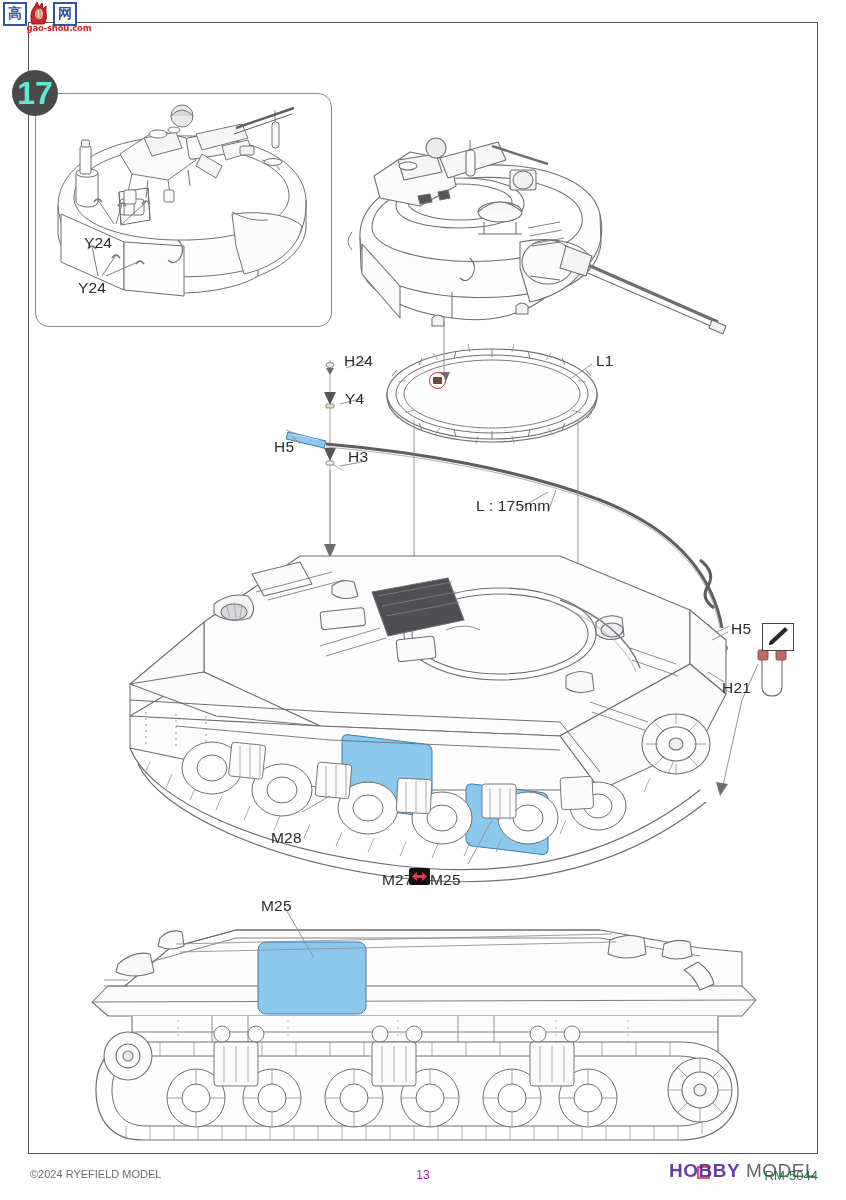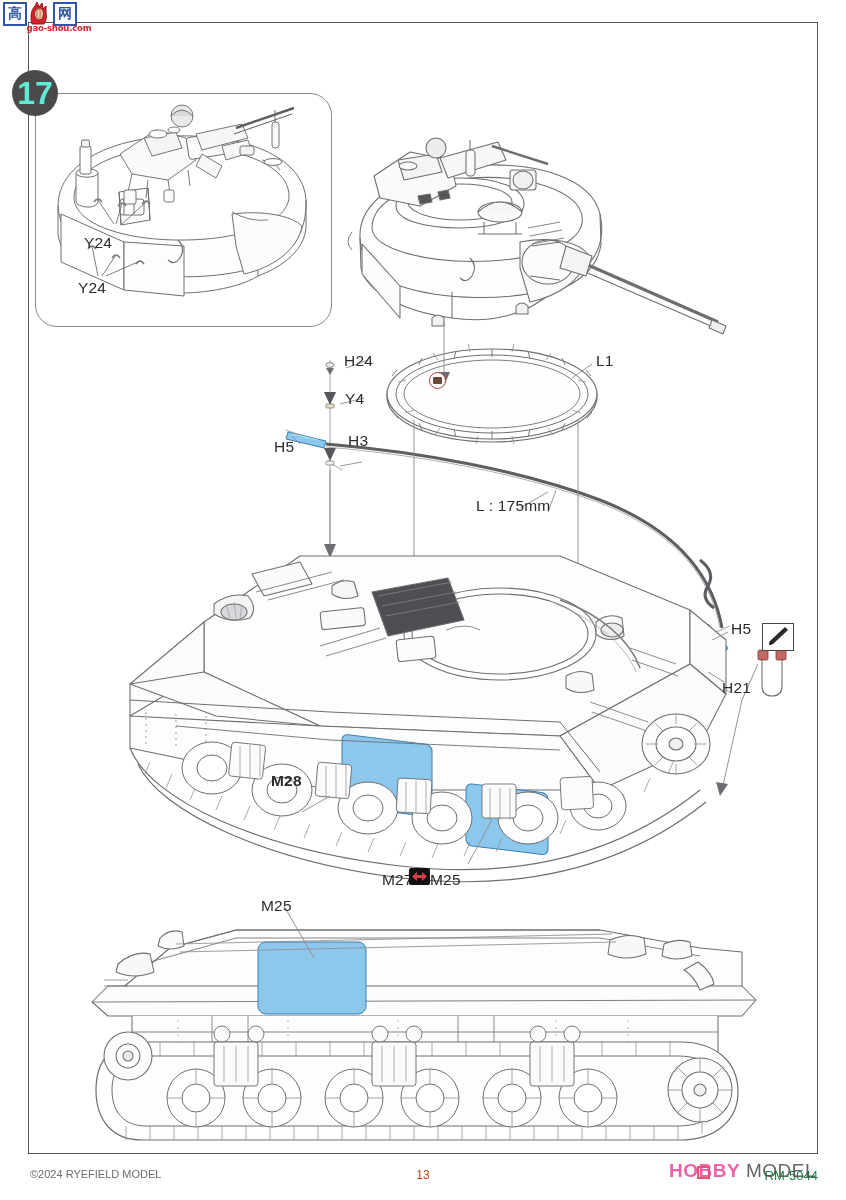--- a/index.html
+++ b/index.html
@@ -36,21 +36,21 @@
   .step-badge{
     position:absolute;left:12px;top:38px;width:46px;height:46px;border-radius:50%;
     background:#4a4a4a;color:#5eead4;font-size:32px;font-weight:bold;
     display:flex;align-items:center;justify-content:center;z-index:30;
     font-family:"Liberation Sans", sans-serif;
     margin-top:32px;
   }
   
   .inset-box{
     position:absolute;left:35px;top:93px;width:295px;height:232px;
-    border:1.3px solid #8a8a8a;border-radius:22px;background:#fff;overflow:hidden;
+    border:1.3px solid #8a8a8a;border-radius:14px;background:#fff;overflow:hidden;
   }
   
   .lbl{
     position:absolute;font-size:15.5px;color:#2b2b2b;white-space:nowrap;
     font-family:"Liberation Sans", sans-serif;letter-spacing:0.2px;
   }
   
   .noglue-icon{
     position:absolute;width:17px;height:17px;border-radius:50%;
     border:1.6px solid #b43a3a;background:#fff;box-sizing:border-box;
@@ -62,27 +62,27 @@
   .knife-icon{
     position:absolute;width:30px;height:26px;border:1.2px solid #444;background:#fff;
   }
   .swap-icon{
     position:absolute;width:21px;height:17px;background:#111;border-radius:2px;
     display:flex;align-items:center;justify-content:center;
   }
   .swap-icon svg{display:block;}
   
   .footer-left{position:absolute;left:30px;top:1168px;font-size:11px;color:#6c6c6c;}
-  .footer-center{position:absolute;left:0;top:1168px;width:846px;text-align:center;font-size:12px;color:#c2410c;}
+  .footer-center{position:absolute;left:0;top:1168px;width:846px;text-align:center;font-size:12px;color:#a21caf;}
   .footer-right{position:absolute;right:28px;top:1168px;font-size:13px;color:#15803d;}
   .hs-wm{
     position:absolute;right:30px;top:1160px;font-size:19px;color:#4a4a4a;
     font-family:"Liberation Sans", sans-serif;letter-spacing:0.5px;opacity:.85;
   }
-  .hs-wm .hs-mark{color:#ec4899;font-weight:bold;}
+  .hs-wm .hs-mark{color:#4c1d95;font-weight:bold;}
   .hs-box{
     position:absolute;right:136px;top:1166px;width:13px;height:13px;
     border:2px solid #e0576b;box-sizing:border-box;
   }
   svg.art{position:absolute;left:0;top:0;overflow:visible;}
 </style>
 </head>
 <body>
 
 <div class="page-frame"></div>
@@ -525,26 +525,26 @@
     <path d="M724 682 L708 672"></path>
     <path d="M302 812 L330 796"></path>
     <path d="M468 864 L492 820"></path>
     <path d="M284 906 L314 958"></path>
   </g>
 </svg>
 
 <div class="lbl" style="left:344px;top:352px;text-align:right;">H24</div>
 <div class="lbl" style="left:345px;top:390px;">Y4</div>
 <div class="lbl" style="left:274px;top:438px;">H5</div>
-<div class="lbl" style="left:348px;top:432px;">H3</div>
+<div class="lbl" style="left:348px;top:448px;">H3</div>
 <div class="lbl" style="left:596px;top:352px;">L1</div>
 <div class="lbl" style="left:476px;top:497px;">L : 175mm</div>
 <div class="lbl" style="left:731px;top:620px;">H5</div>
 <div class="lbl" style="left:722px;top:679px;text-align:center;">H21</div>
-<div class="lbl" style="left:271px;top:772px;font-weight:bold;">M28</div>
+<div class="lbl" style="left:271px;top:829px;">M28</div>
 <div class="lbl" style="left:382px;top:871px;">M27</div>
 <div class="lbl" style="left:430px;top:871px;">M25</div>
 <div class="lbl" style="left:261px;top:897px;">M25</div>
 
 <div class="noglue-icon" style="left:429px;top:372px;"></div>
 
 <div class="knife-icon" style="left:762px;top:623px;">
   <svg width="28" height="24" viewBox="0 0 28 24">
     <path d="M22 3 L25 6 L10 20 L6 21 L7 17 Z" fill="#2a2a2a"></path>
     <path d="M7 17 L10 20 L6 21 Z" fill="#111"></path>

